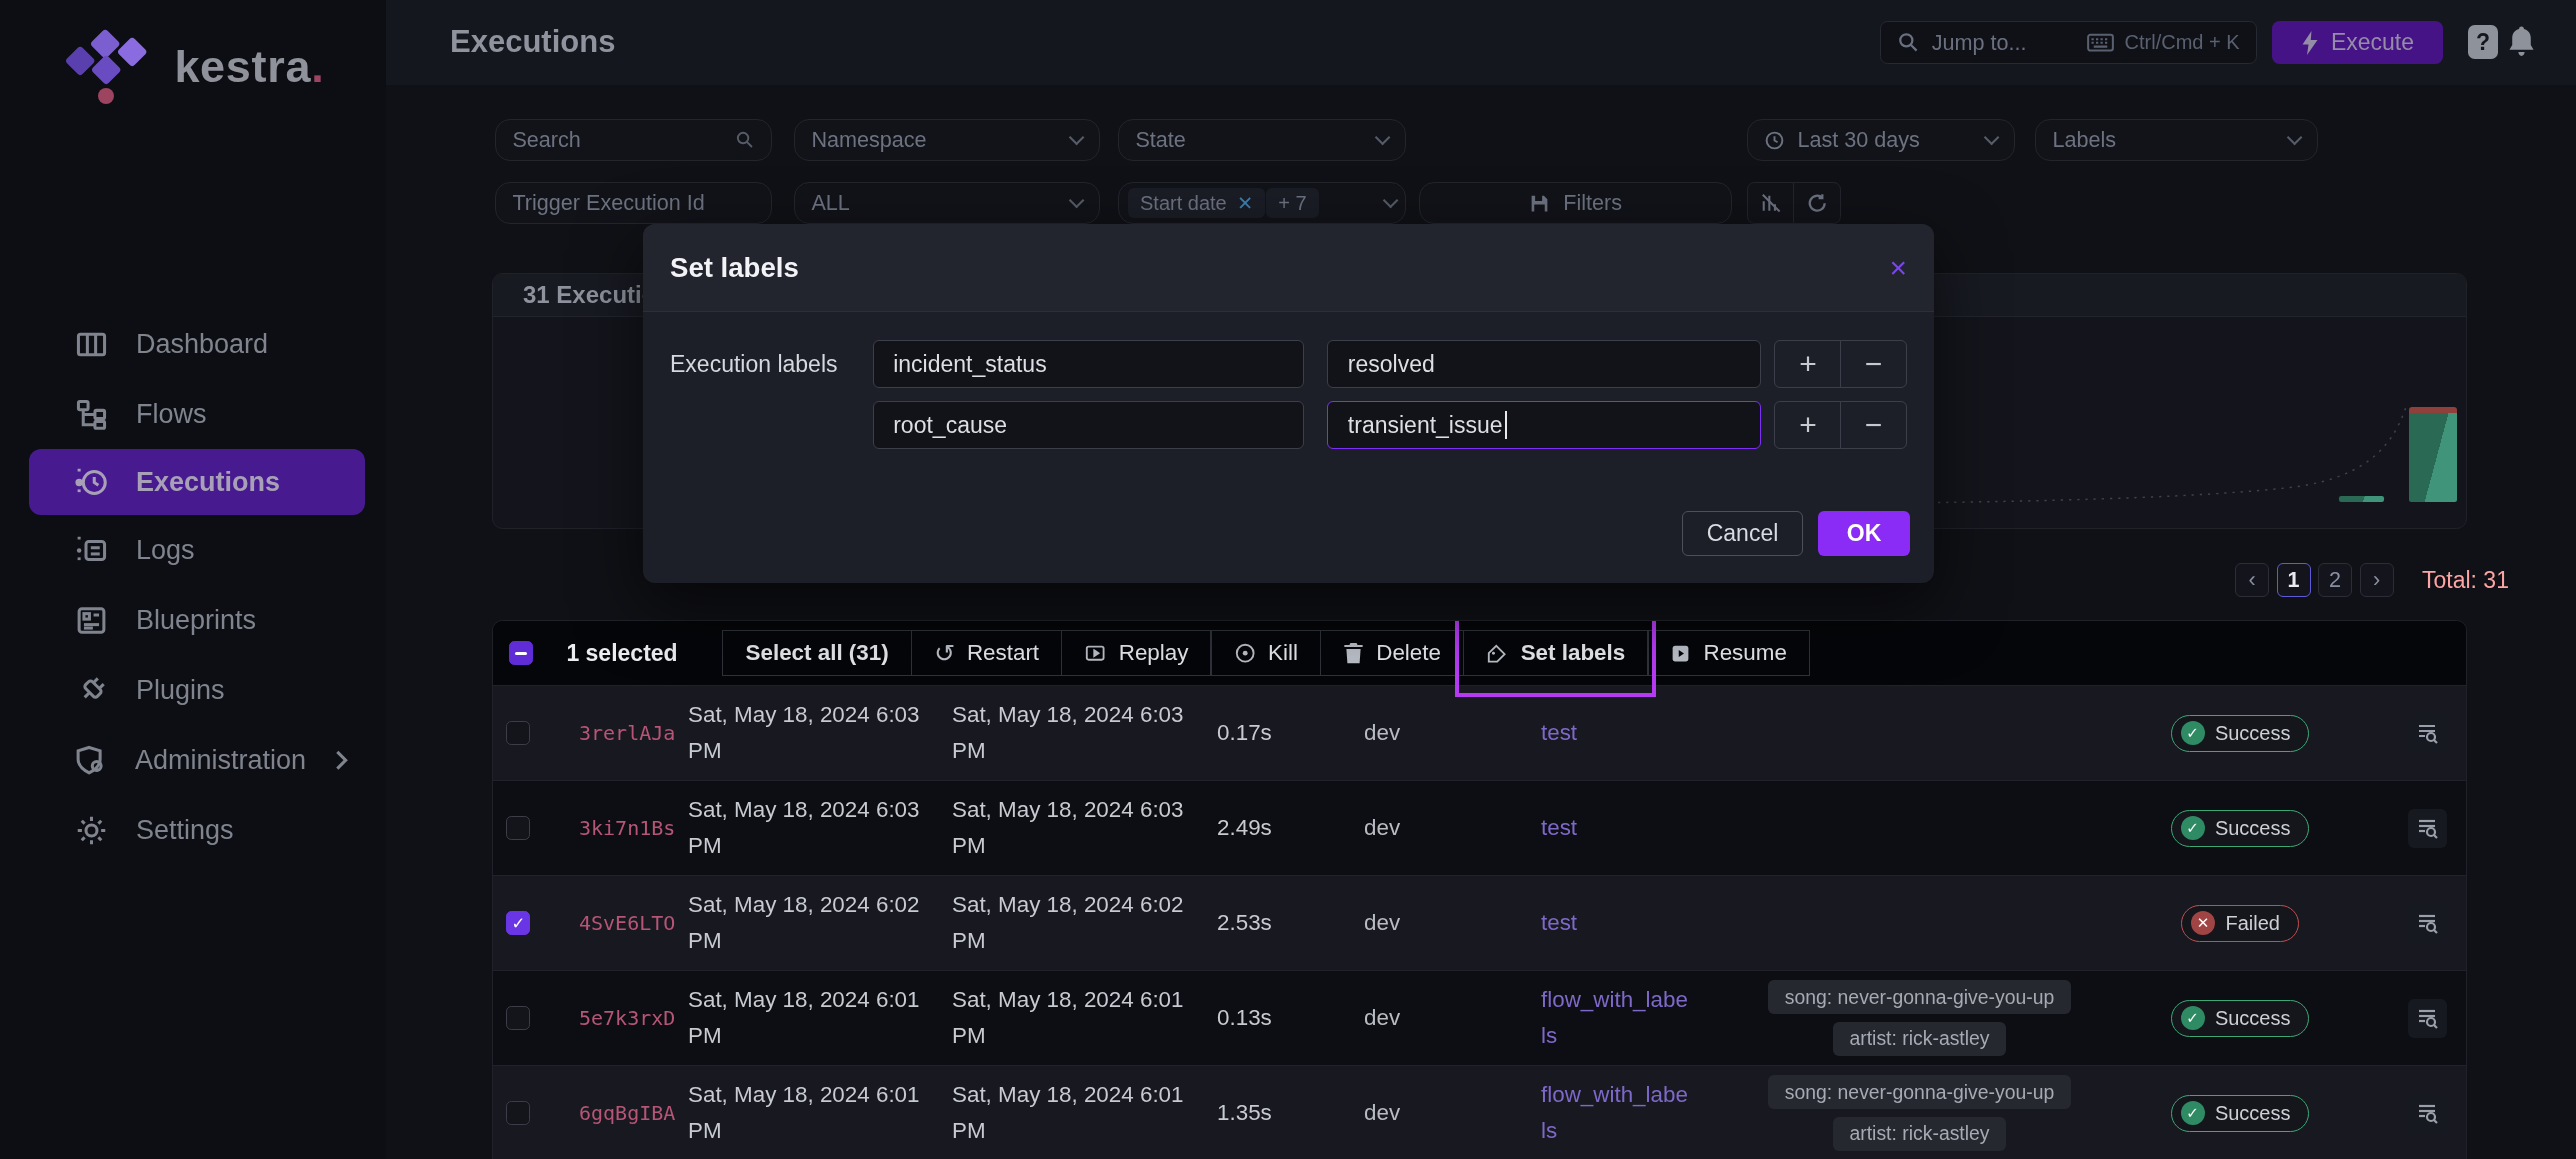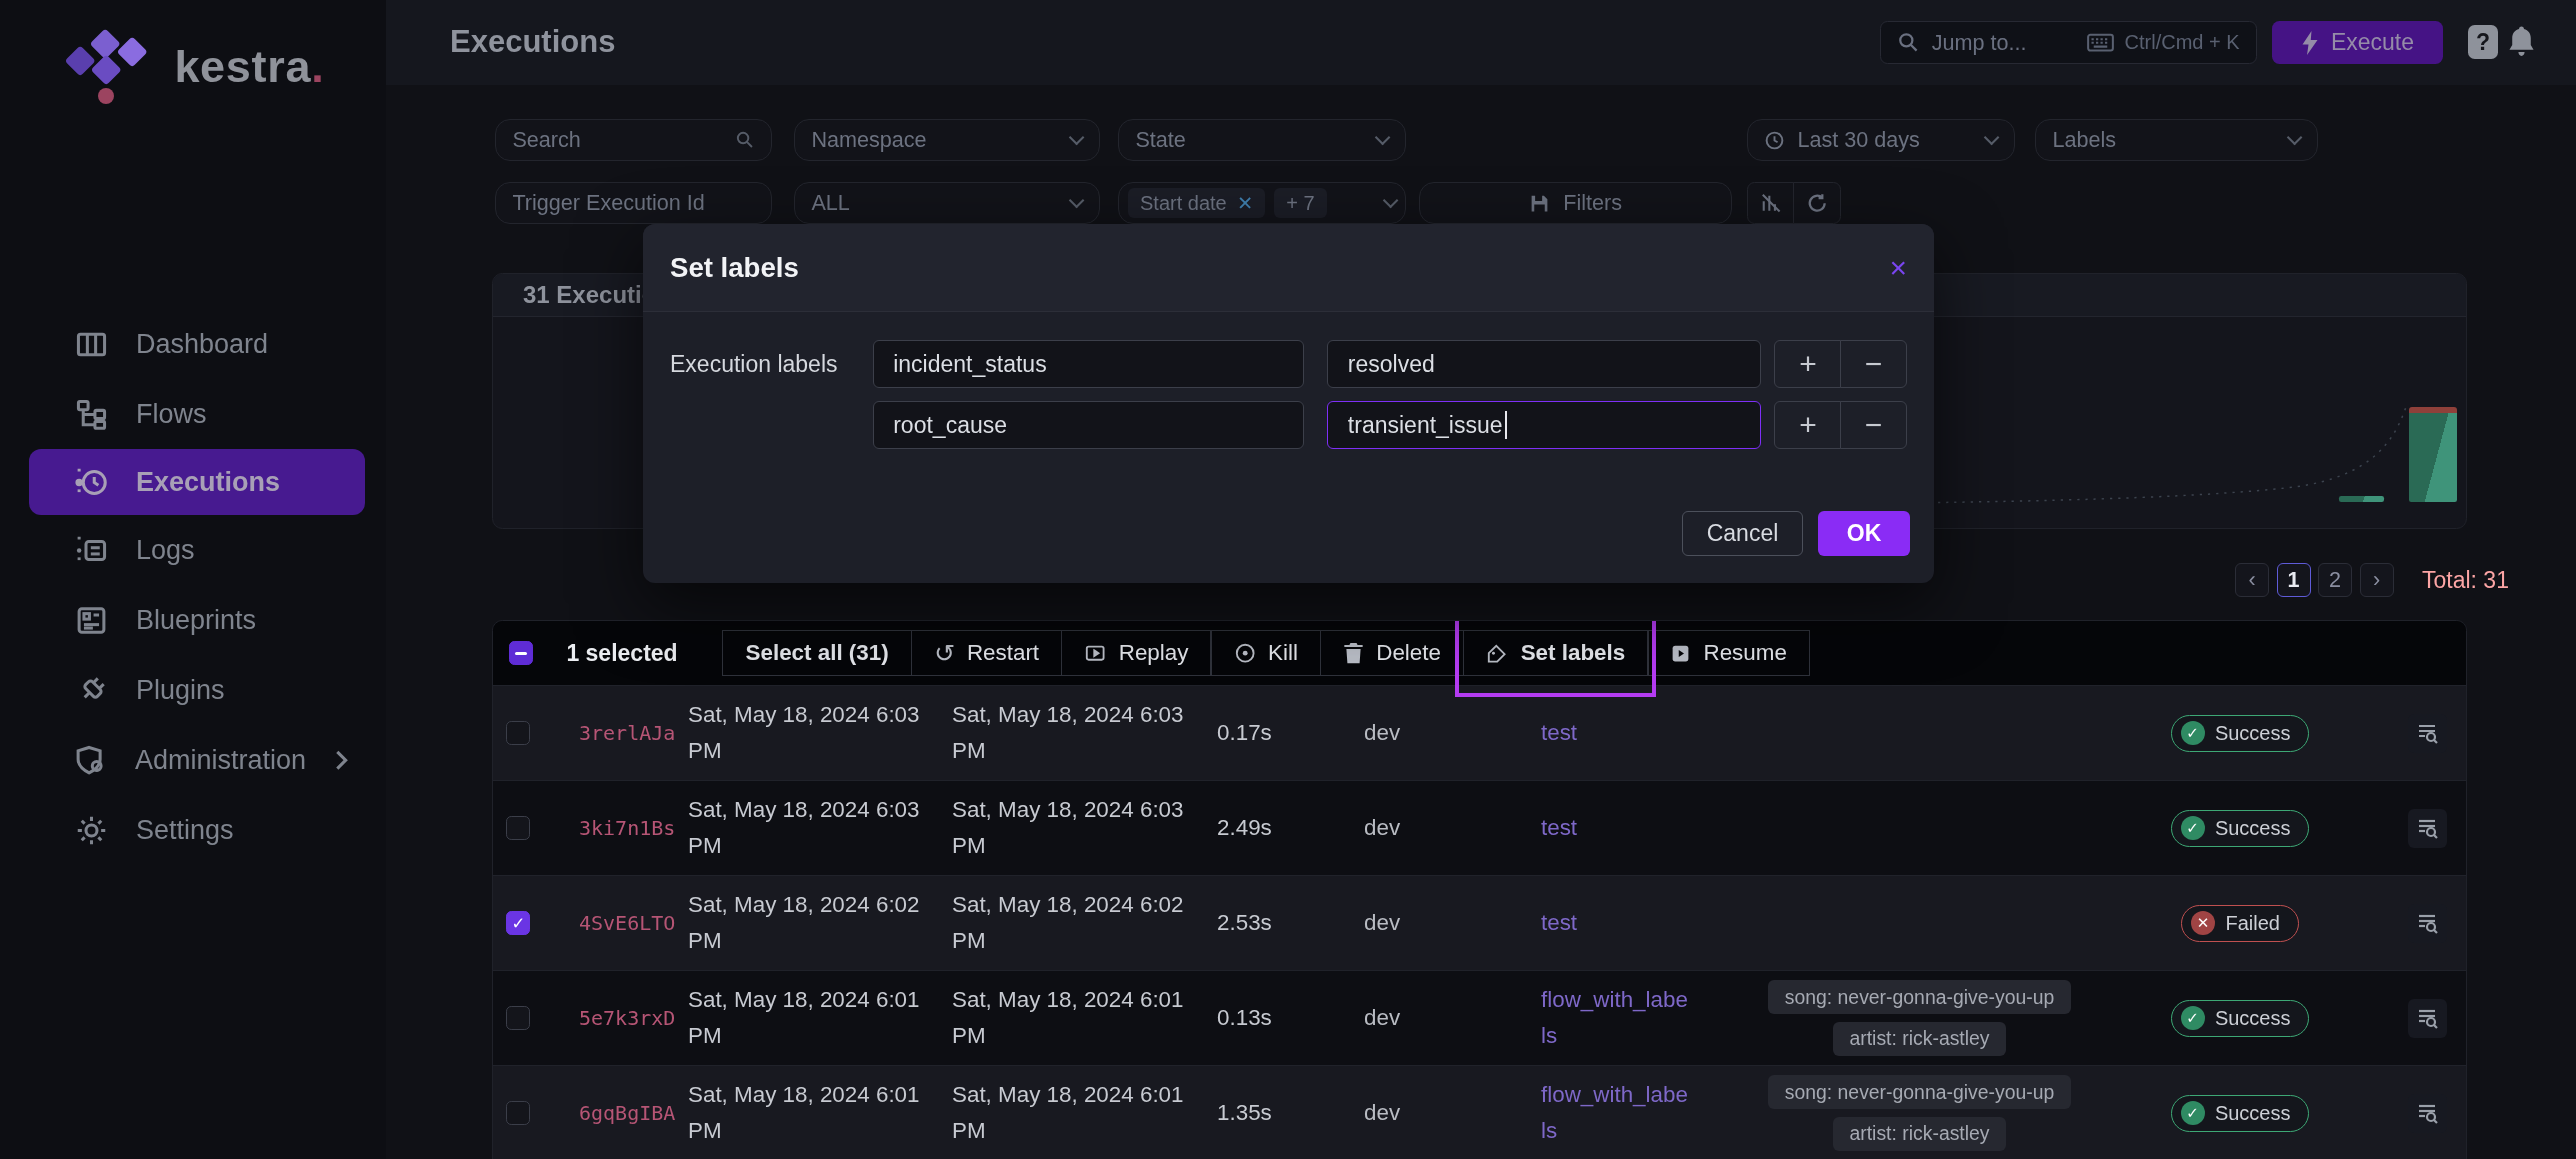--- a/index.html
+++ b/index.html
@@ -342,21 +342,21 @@
       <span class="chev"></span>
   </div>
 
   <div class="ctl" style="left:109px; top:97px; width:277px;">
     <span>Trigger Execution Id</span>
   </div>
   <div class="ctl" style="left:408px; top:97px; width:306px;">
     <span>ALL</span>
       <span class="chev"></span>
   </div>
-  <div class="ctl" style="left:732px; top:97px; width:288px; padding:0 9px; gap:9px;">
+  <div class="ctl" style="left:732px; top:97px; width:288px; padding:0 9px; gap:1px;">
     <span class="chip">
       <span>Start date</span>
       <span class="x">✕</span>
     </span>
     <span class="chip">+ 7</span>
     <span class="chev"></span>
   </div>
   <div class="ctl" style="left:1033px; top:97px; width:313px; justify-content:center; gap:13.4px;">
     <span>
       <svg width="21" height="21" viewBox="0 0 24 24" fill="#6c7280">

